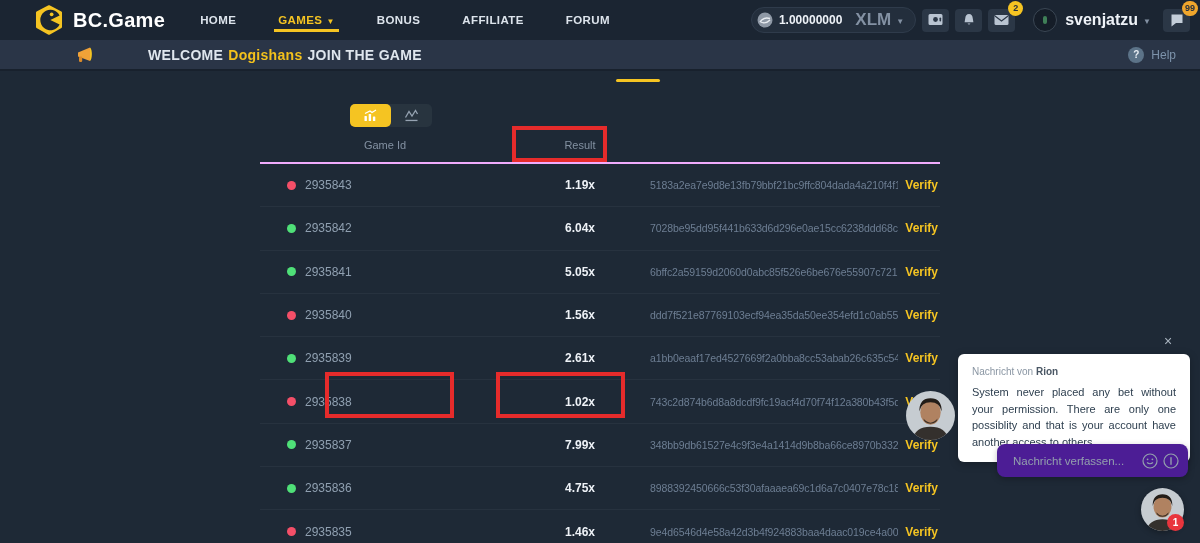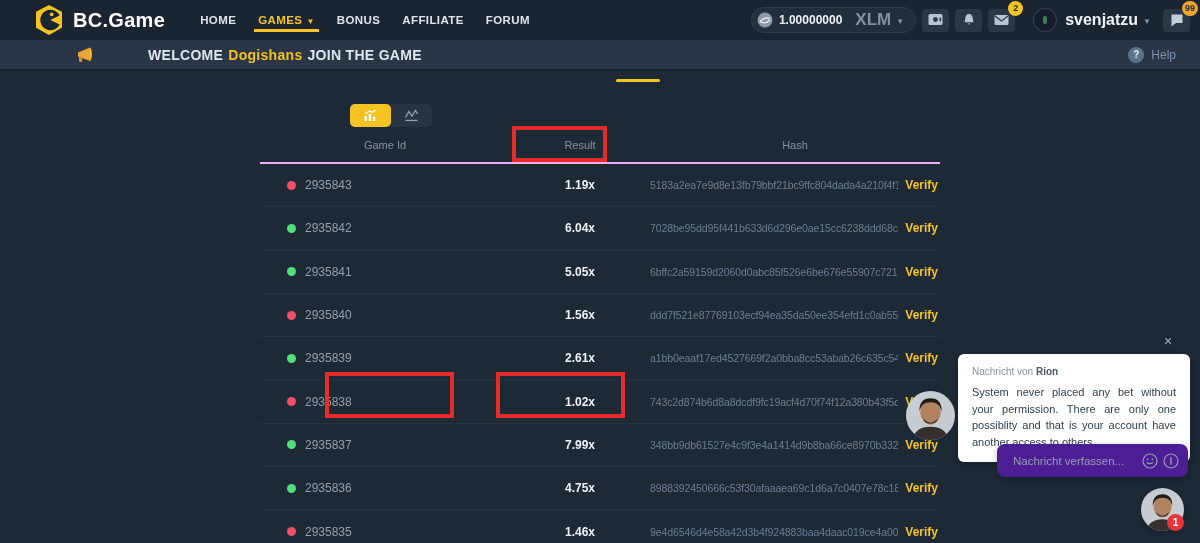--- a/index.html
+++ b/index.html
@@ -2,21 +2,21 @@
 <html><head>
 <meta charset="utf-8">
 <style>
   html,body{margin:0;padding:0;}
   body{width:1200px;height:543px;position:relative;overflow:hidden;background:#1e2936;font-family:"Liberation Sans",sans-serif;-webkit-font-smoothing:antialiased;}
 
   
   .header{position:absolute;top:0;left:0;width:1200px;height:40px;background:#1b2532;display:flex;align-items:center;z-index:5;}
   .logo{display:flex;align-items:center;gap:9px;margin-left:34px;cursor:pointer;}
   .logo-text{color:#ffffff;font-size:20px;font-weight:bold;letter-spacing:.3px;}
-  .nav{display:flex;margin-left:24px;height:24px;align-items:stretch;}
+  .nav{display:flex;margin-left:24px;height:24px;align-items:stretch;gap:20px;}
   .nav-item{position:relative;display:flex;align-items:center;padding:0 11px;color:#dde4ec;font-size:11.5px;font-weight:bold;letter-spacing:.4px;cursor:pointer;}
   .nav-item.active{color:#f5c422;}
   .nav-item.active::after{content:"";position:absolute;left:7px;right:7px;bottom:0;height:3px;background:#f5c422;}
   .nav-caret{font-size:8px;margin-left:4px;transform:translateY(1px);}
   .hdr-right{margin-left:auto;display:flex;align-items:center;margin-right:10px;}
   .balance-pill{display:flex;align-items:center;background:#232e3c;border:1px solid #2f3b4b;border-radius:15px;height:24px;padding:0 11px 0 5px;cursor:pointer;}
   .balance-amt{color:#eef2f7;font-size:12px;font-weight:bold;margin-left:6px;}
   .balance-cur{color:#8391a3;font-size:17px;font-weight:bold;margin-left:13px;}
   .sm-caret{color:#8391a3;font-size:8px;margin-left:5px;transform:translateY(1px);}
   .icon-btn{width:27px;height:23px;background:#2b3746;border-radius:4px;display:flex;align-items:center;justify-content:center;position:relative;margin-left:6px;cursor:pointer;}
@@ -201,21 +201,20 @@
         <rect x="1.5" y="10.8" width="12" height="1.3" fill="#96a3b2"></rect>
       </svg>
     </span>
   </div>
 </div>
 
 <div class="table">
   <div class="thead">
     <div class="th">Game Id</div>
     <div class="th">Result</div>
-    <div class="th">Hash</div>
   </div>
   <div id="rows">
       <div class="row">
         <div class="cell-id">
           <span class="dot red"></span>
           <span>2935843</span>
         </div>
         <div class="cell-result">1.19x</div>
         <div class="cell-hash">
           <span class="hash-text">5183a2ea7e9d8e13fb79bbf21bc9ffc804dada4a210f4f18436c5</span>

